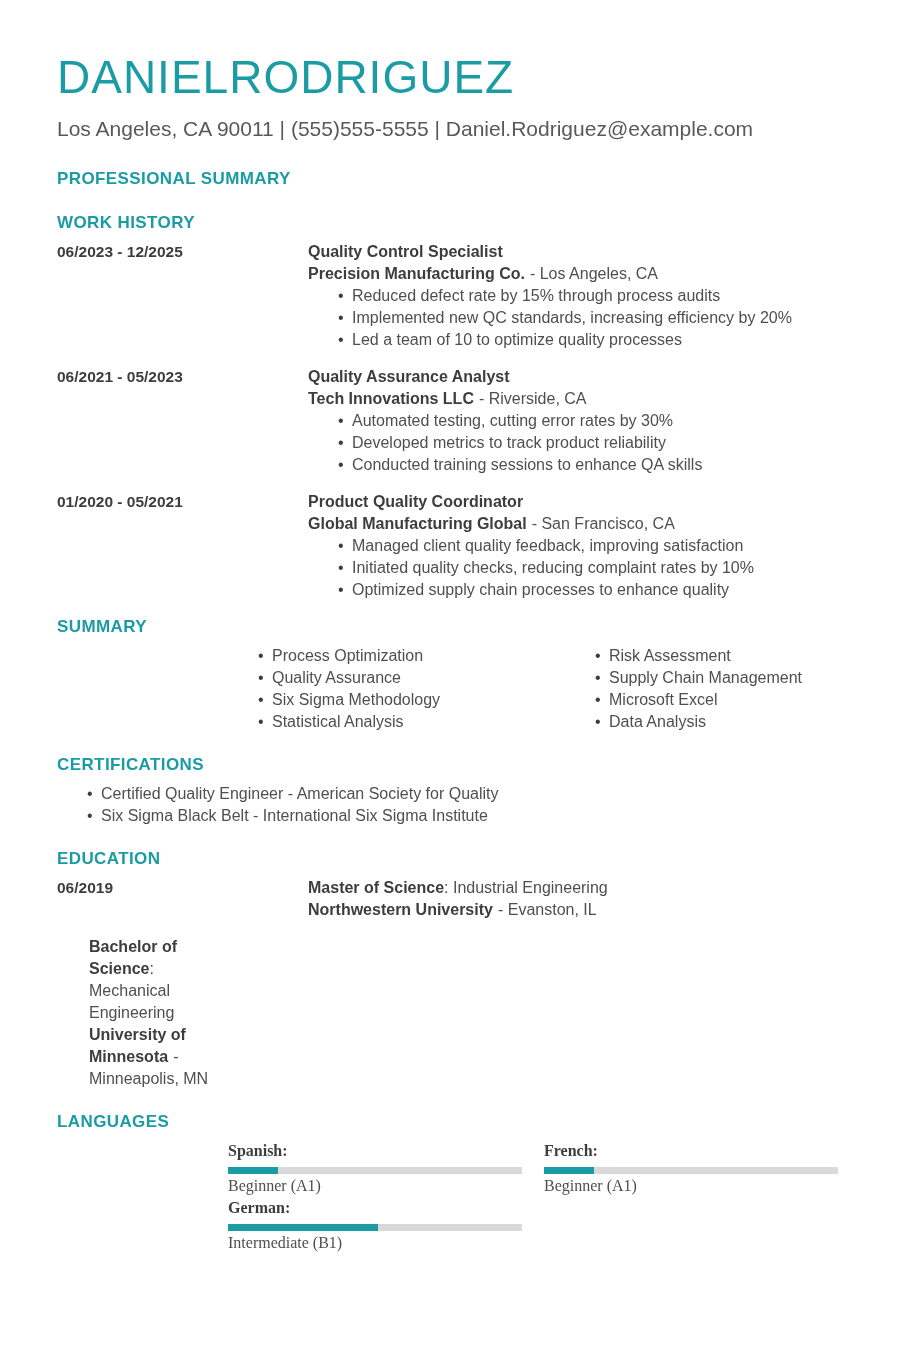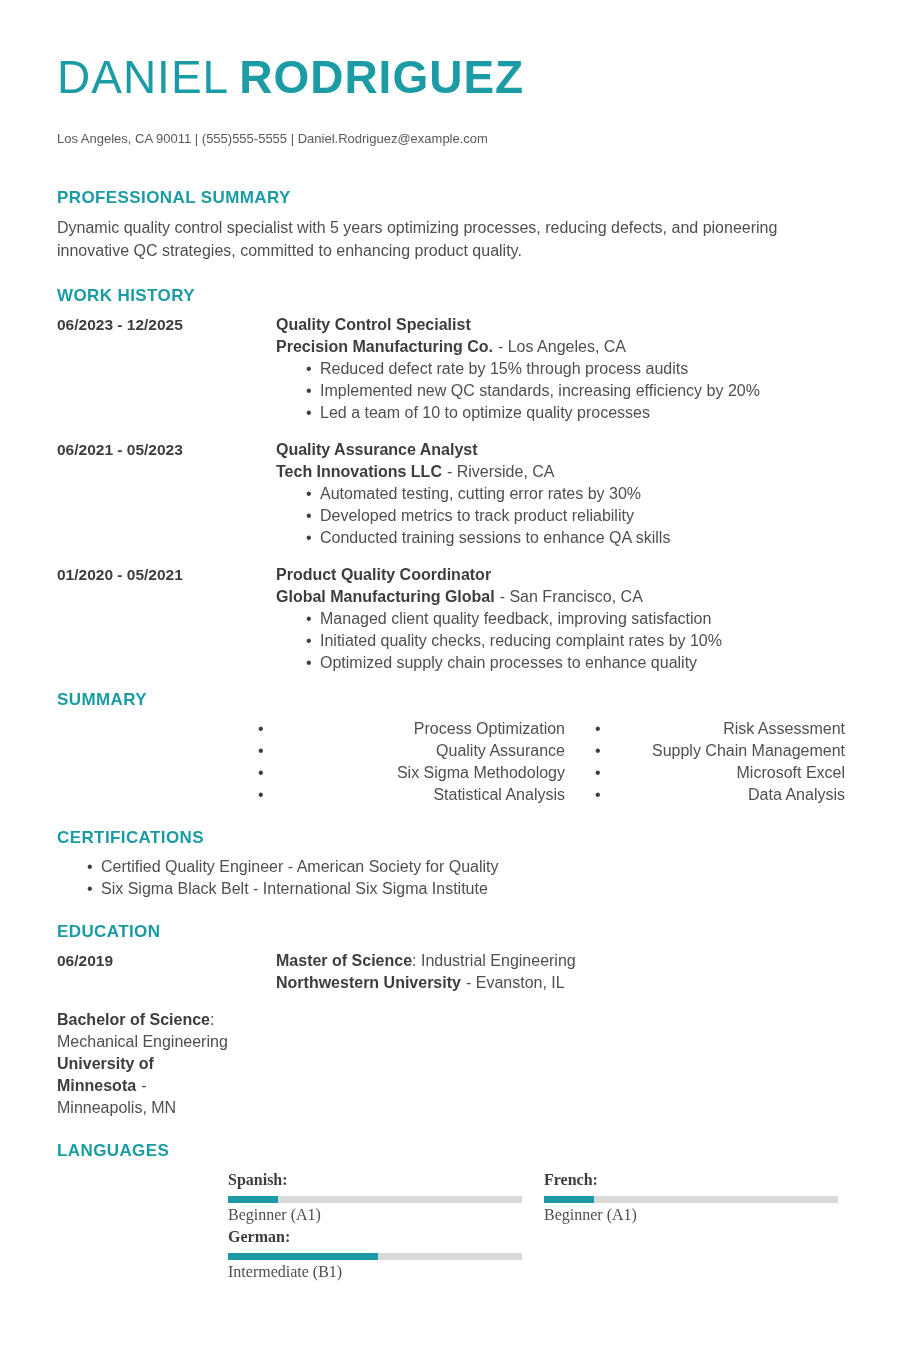--- a/index.html
+++ b/index.html
@@ -14,52 +14,52 @@
     width:900px;height:1350px;background:#ffffff;
     font-family:"Liberation Sans", sans-serif;
     color:var(--body);
     font-size:16px;
   }
   .page{padding:52px 55px 0 57px;}
 
   
   .name{font-size:46px;line-height:1.12;color:var(--accent);letter-spacing:1px;white-space:nowrap;}
   .name .first{font-weight:400;}
-  .name .last{font-weight:700;margin-left:10px;}
-  .contact{margin-top:27px;font-size:13px;color:#595959;}
+  .name .last{font-weight:400;}
+  .contact{margin-top:13px;font-size:21px;color:#595959;}
 
   
   h2{
     margin:0 0 8px 0;font-size:17px;font-weight:700;
     color:var(--accent);letter-spacing:0.4px;
   }
-  .sec-summary{margin-top:42px;}
+  .sec-summary{margin-top:28px;}
   .sec-work{margin-top:24px;}
   .sec-skills{margin-top:16px;}
   .sec-certs{margin-top:22px;}
   .sec-edu{margin-top:22px;}
   .sec-lang{margin-top:22px;}
 
   .summary-text{margin:0;max-width:782px;line-height:23px;color:var(--body);}
 
   
   .entry{display:grid;grid-template-columns:171px 1fr;margin-bottom:15px;gap:48px;}
   .entry-dates{font-weight:700;color:var(--dark);font-size:15.5px;line-height:22px;}
-  .entry-body{line-height:22px;}
+  .entry-body{line-height:22px;margin-left:32px;}
   .job-title{font-weight:700;color:var(--dark);}
   .strong{font-weight:700;color:var(--dark);}
   .loc{margin-left:5px;}
   .muted{color:var(--body);}
 
   ul.bullets{margin:0;padding:0;list-style:none;}
   ul.bullets li{position:relative;padding-left:44px;line-height:22px;color:var(--body);}
   ul.bullets li::before{content:"\2022";position:absolute;left:30px;color:var(--dark);}
 
   
-  .skills-grid{display:grid;grid-template-columns:337px 1fr;margin-left:171px;text-align:right;}
+  .skills-grid{display:grid;grid-template-columns:337px 1fr;margin-left:171px;}
 
   
   .certs-list{margin-left:171px;}
 
   .edu-line{line-height:22px;}
 
   
   .lang-grid{
     display:grid;grid-template-columns:316px 1fr;
     margin-left:171px;font-family:Liberation Serif, serif;
@@ -76,21 +76,20 @@
 
 <div class="page">
 
   <div class="name">
     <span class="first">DANIEL</span><span class="last">RODRIGUEZ</span>
   </div>
   <div class="contact">Los Angeles, CA 90011 | (555)555-5555 | Daniel.Rodriguez@example.com</div>
 
   <div class="sec-summary">
     <h2>PROFESSIONAL SUMMARY</h2>
-    <p class="summary-text">Dynamic quality control specialist with 5 years optimizing processes, reducing defects, and pioneering innovative QC strategies, committed to enhancing product quality.</p>
   </div>
 
   <div class="sec-work">
     <h2>WORK HISTORY</h2>
 
     <div class="entry">
       <div class="entry-dates">06/2023 - 12/2025</div>
       <div class="entry-body">
         <div class="job-title">Quality Control Specialist</div>
         <div class="company-line"><span class="strong">Precision Manufacturing Co.</span><span class="muted loc">- Los Angeles, CA</span></div>

